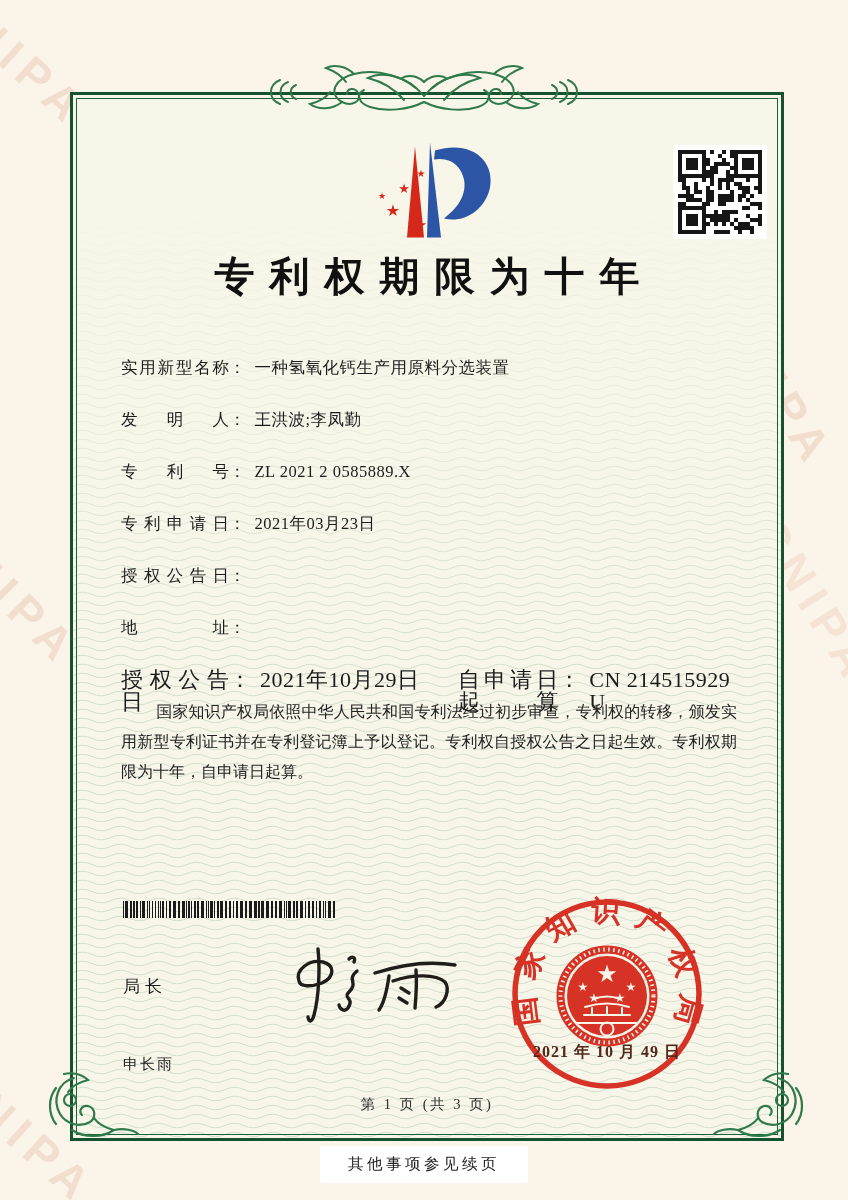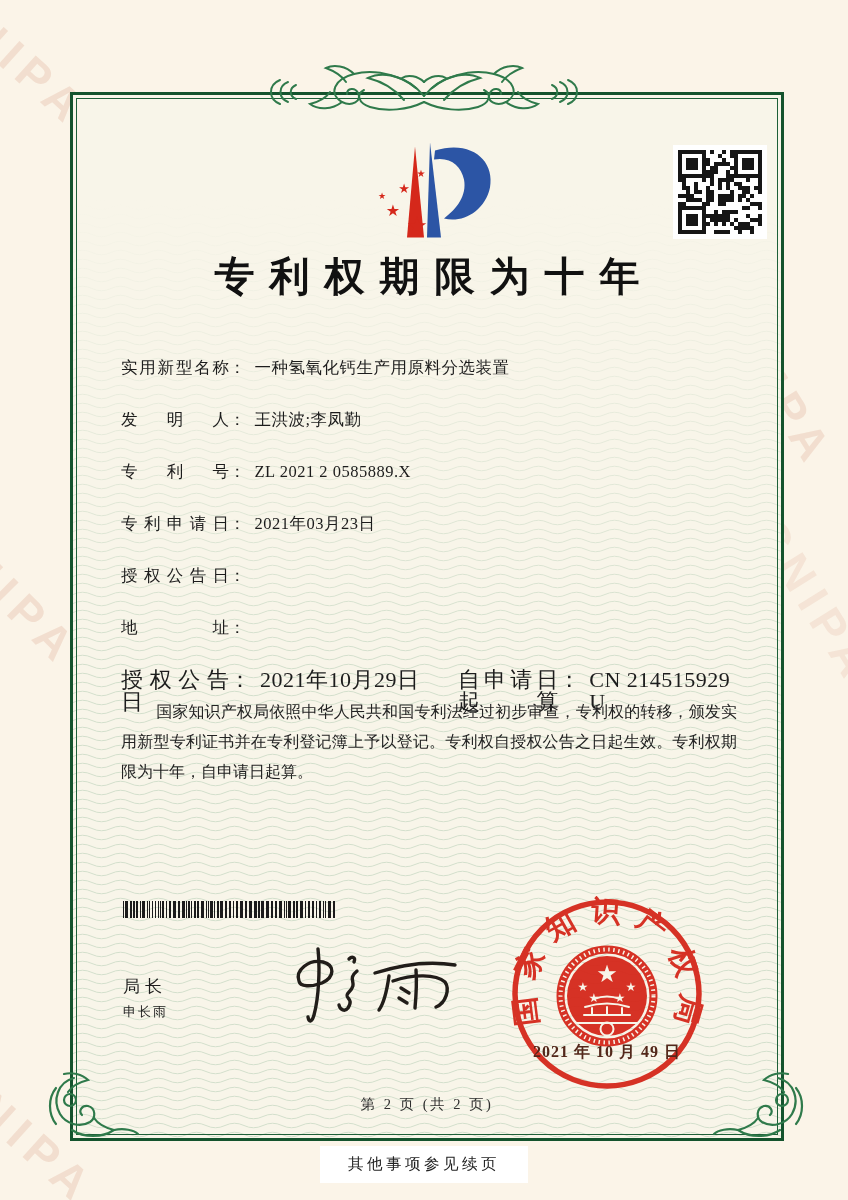--- a/index.html
+++ b/index.html
@@ -39,21 +39,21 @@
   .fcolon{display:inline-block;margin-right:9px;}
   .fvalue{letter-spacing:.5px;}
   .grantrow{left:48px;top:574px;width:620px;font-size:22px;line-height:22px;}
   .grant-right{position:absolute;left:337px;top:0;display:flex;}
   .grant-left{display:flex;}
   .paras{left:48px;top:602px;width:616px;font-size:16px;line-height:1.88;text-align:justify;color:#222;}
   .paras p{margin:0;text-indent:2.2em;}
   .barcode{left:50px;top:806px;height:17px;white-space:nowrap;font-size:0;}
   .barcode i{display:inline-block;height:17px;background:#1b1b1b;vertical-align:top;}
   .signer-title{left:50px;top:880px;font-size:17px;letter-spacing:5px;}
-  .signer-name{left:50px;top:908px;font-size:13px;letter-spacing:2px;}
+  .signer-name{left:50px;top:960px;font-size:15px;letter-spacing:2px;}
   .sig{left:150px;top:830px;width:250px;height:125px;}
   .seal{left:436px;top:801px;width:196px;height:196px;}
   .sealdate{position:absolute;left:0;top:146px;width:196px;text-align:center;font-size:16px;
             color:#53271a;letter-spacing:1px;font-weight:bold;z-index:4;}
   .pageinfo{left:0;top:1000px;width:100%;text-align:center;font-size:14.5px;letter-spacing:2.5px;color:#2e2e2e;}
   
   .topornament{position:absolute;left:258px;top:52px;z-index:4;}
   .corner{position:absolute;z-index:4;}
   .corner-left{left:44px;top:1070px;}
   .corner-right{left:712px;top:1070px;transform:scaleX(-1);}
@@ -642,21 +642,21 @@
             <path d="M76,111 Q98,104 120,111"></path>
             <path d="M85,103 Q98,98 111,103"></path>
             <path d="M83,119 V112 M98,119 V111 M113,119 V112"></path>
             <circle cx="98" cy="133" r="6.5"></circle>
           </g>
         </g>
       </svg>
       <div class="sealdate">2021 年 10 月 49 日</div>
     </div>
 
-    <div class="abs pageinfo">第 2 页 (共 2 页)</div>
+    <div class="abs pageinfo">第 1 页 (共 3 页)</div>
   </div>
 
   <svg class="topornament" width="332" height="68" viewBox="0 0 332 68" xmlns="http://www.w3.org/2000/svg">
     <g fill="none" stroke="#2f7a4b" stroke-width="2" stroke-linecap="round">
       <g id="half">
         <path d="M166,44 C150,24 118,16 96,22 C76,27 70,42 84,50 C94,55 104,49 100,41 C97,35 89,36 89,42"></path>
         <path d="M158,36 C142,22 122,20 110,26 C122,29 136,36 146,48"></path>
         <path d="M166,50 C150,58 128,60 112,55 C100,51 98,42 106,38"></path>
         <path d="M96,22 C88,14 76,12 68,16 C76,19 84,24 88,30"></path>
         <path d="M84,50 C74,58 60,58 52,52 C60,50 68,46 72,40"></path>

